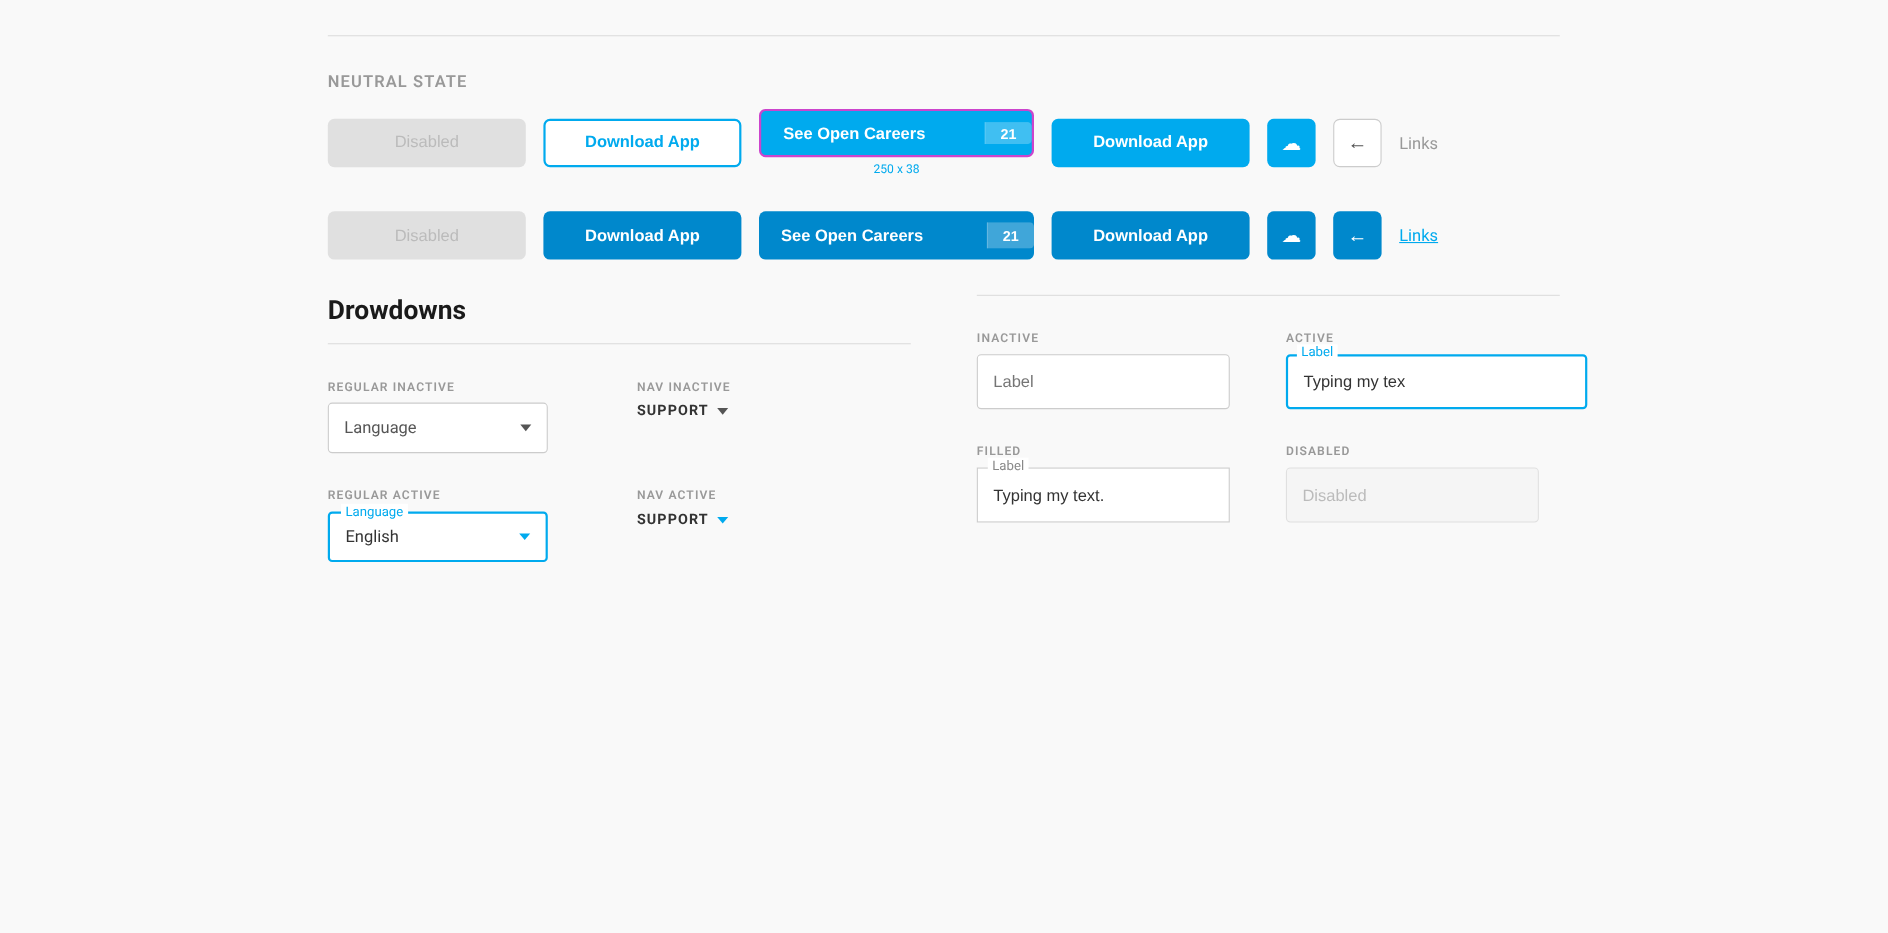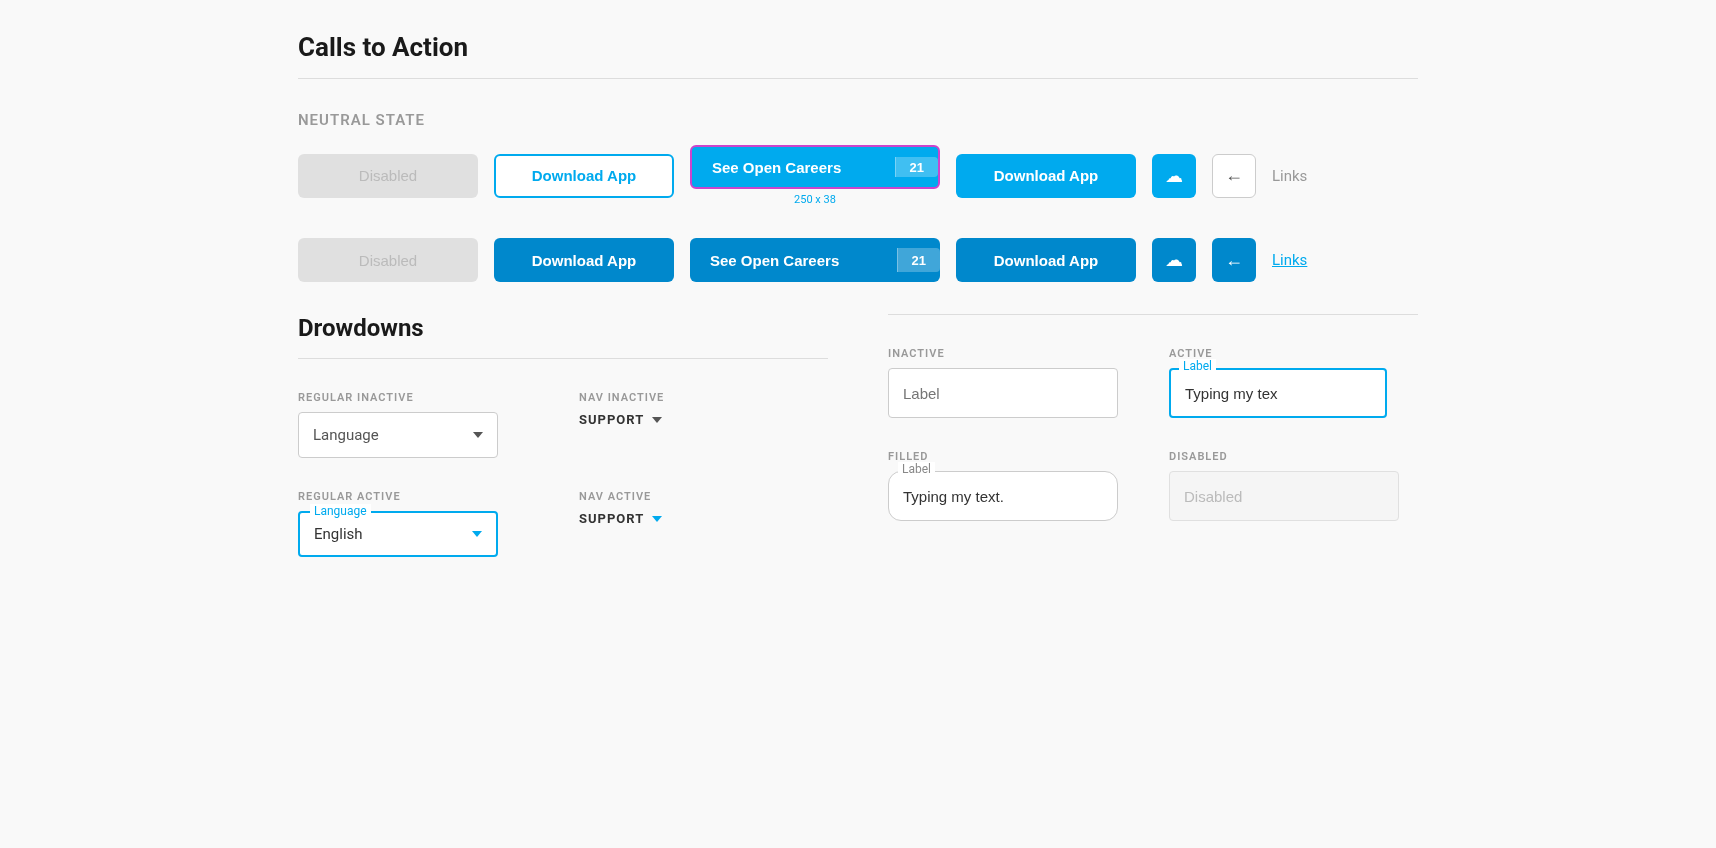--- a/index.html
+++ b/index.html
@@ -302,21 +302,21 @@
       height: 50px;
       outline: none;
     }
     .input-active {
       border: 2px solid #00aaee;
       border-radius: 4px;
       padding: 12px 14px;
       font-size: 15px;
       color: #333;
       background: #fff;
-      width: 218px;
+      width: 274px;
       height: 50px;
       outline: none;
       position: relative;
     }
     .input-wrapper {
       position: relative;
       width: 230px;
     }
     .input-wrapper-active .floating-label {
       position: absolute;
@@ -333,21 +333,21 @@
       top: -9px;
       left: 10px;
       background: #fff;
       color: #888;
       font-size: 12px;
       padding: 0 4px;
       z-index: 1;
     }
     .input-filled {
       border: 1px solid #ccc;
-      border-radius: 13px;
+      border-radius: 0;
       padding: 12px 14px;
       font-size: 15px;
       color: #333;
       background: #fff;
       width: 230px;
       height: 50px;
       outline: none;
     }
     .input-disabled {
       border: 1px solid #e0e0e0;
@@ -375,21 +375,20 @@
       border-left: 5px solid transparent;
       border-right: 5px solid transparent;
       border-top: 6px solid #00aaee;
     }
   </style>
 </head>
 <body>
 
 <div class="page">
 
-  <h1>Calls to Action</h1>
   <hr class="divider">
 
   <div class="section-label">NEUTRAL STATE</div>
   <div class="row">
     <button class="btn-disabled">Disabled</button>
     <button class="btn-outline">Download App</button>
     <div class="btn-careers-wrapper">
       <button class="btn-careers">
         <span>See Open Careers</span>
         <span class="careers-badge">21</span>

